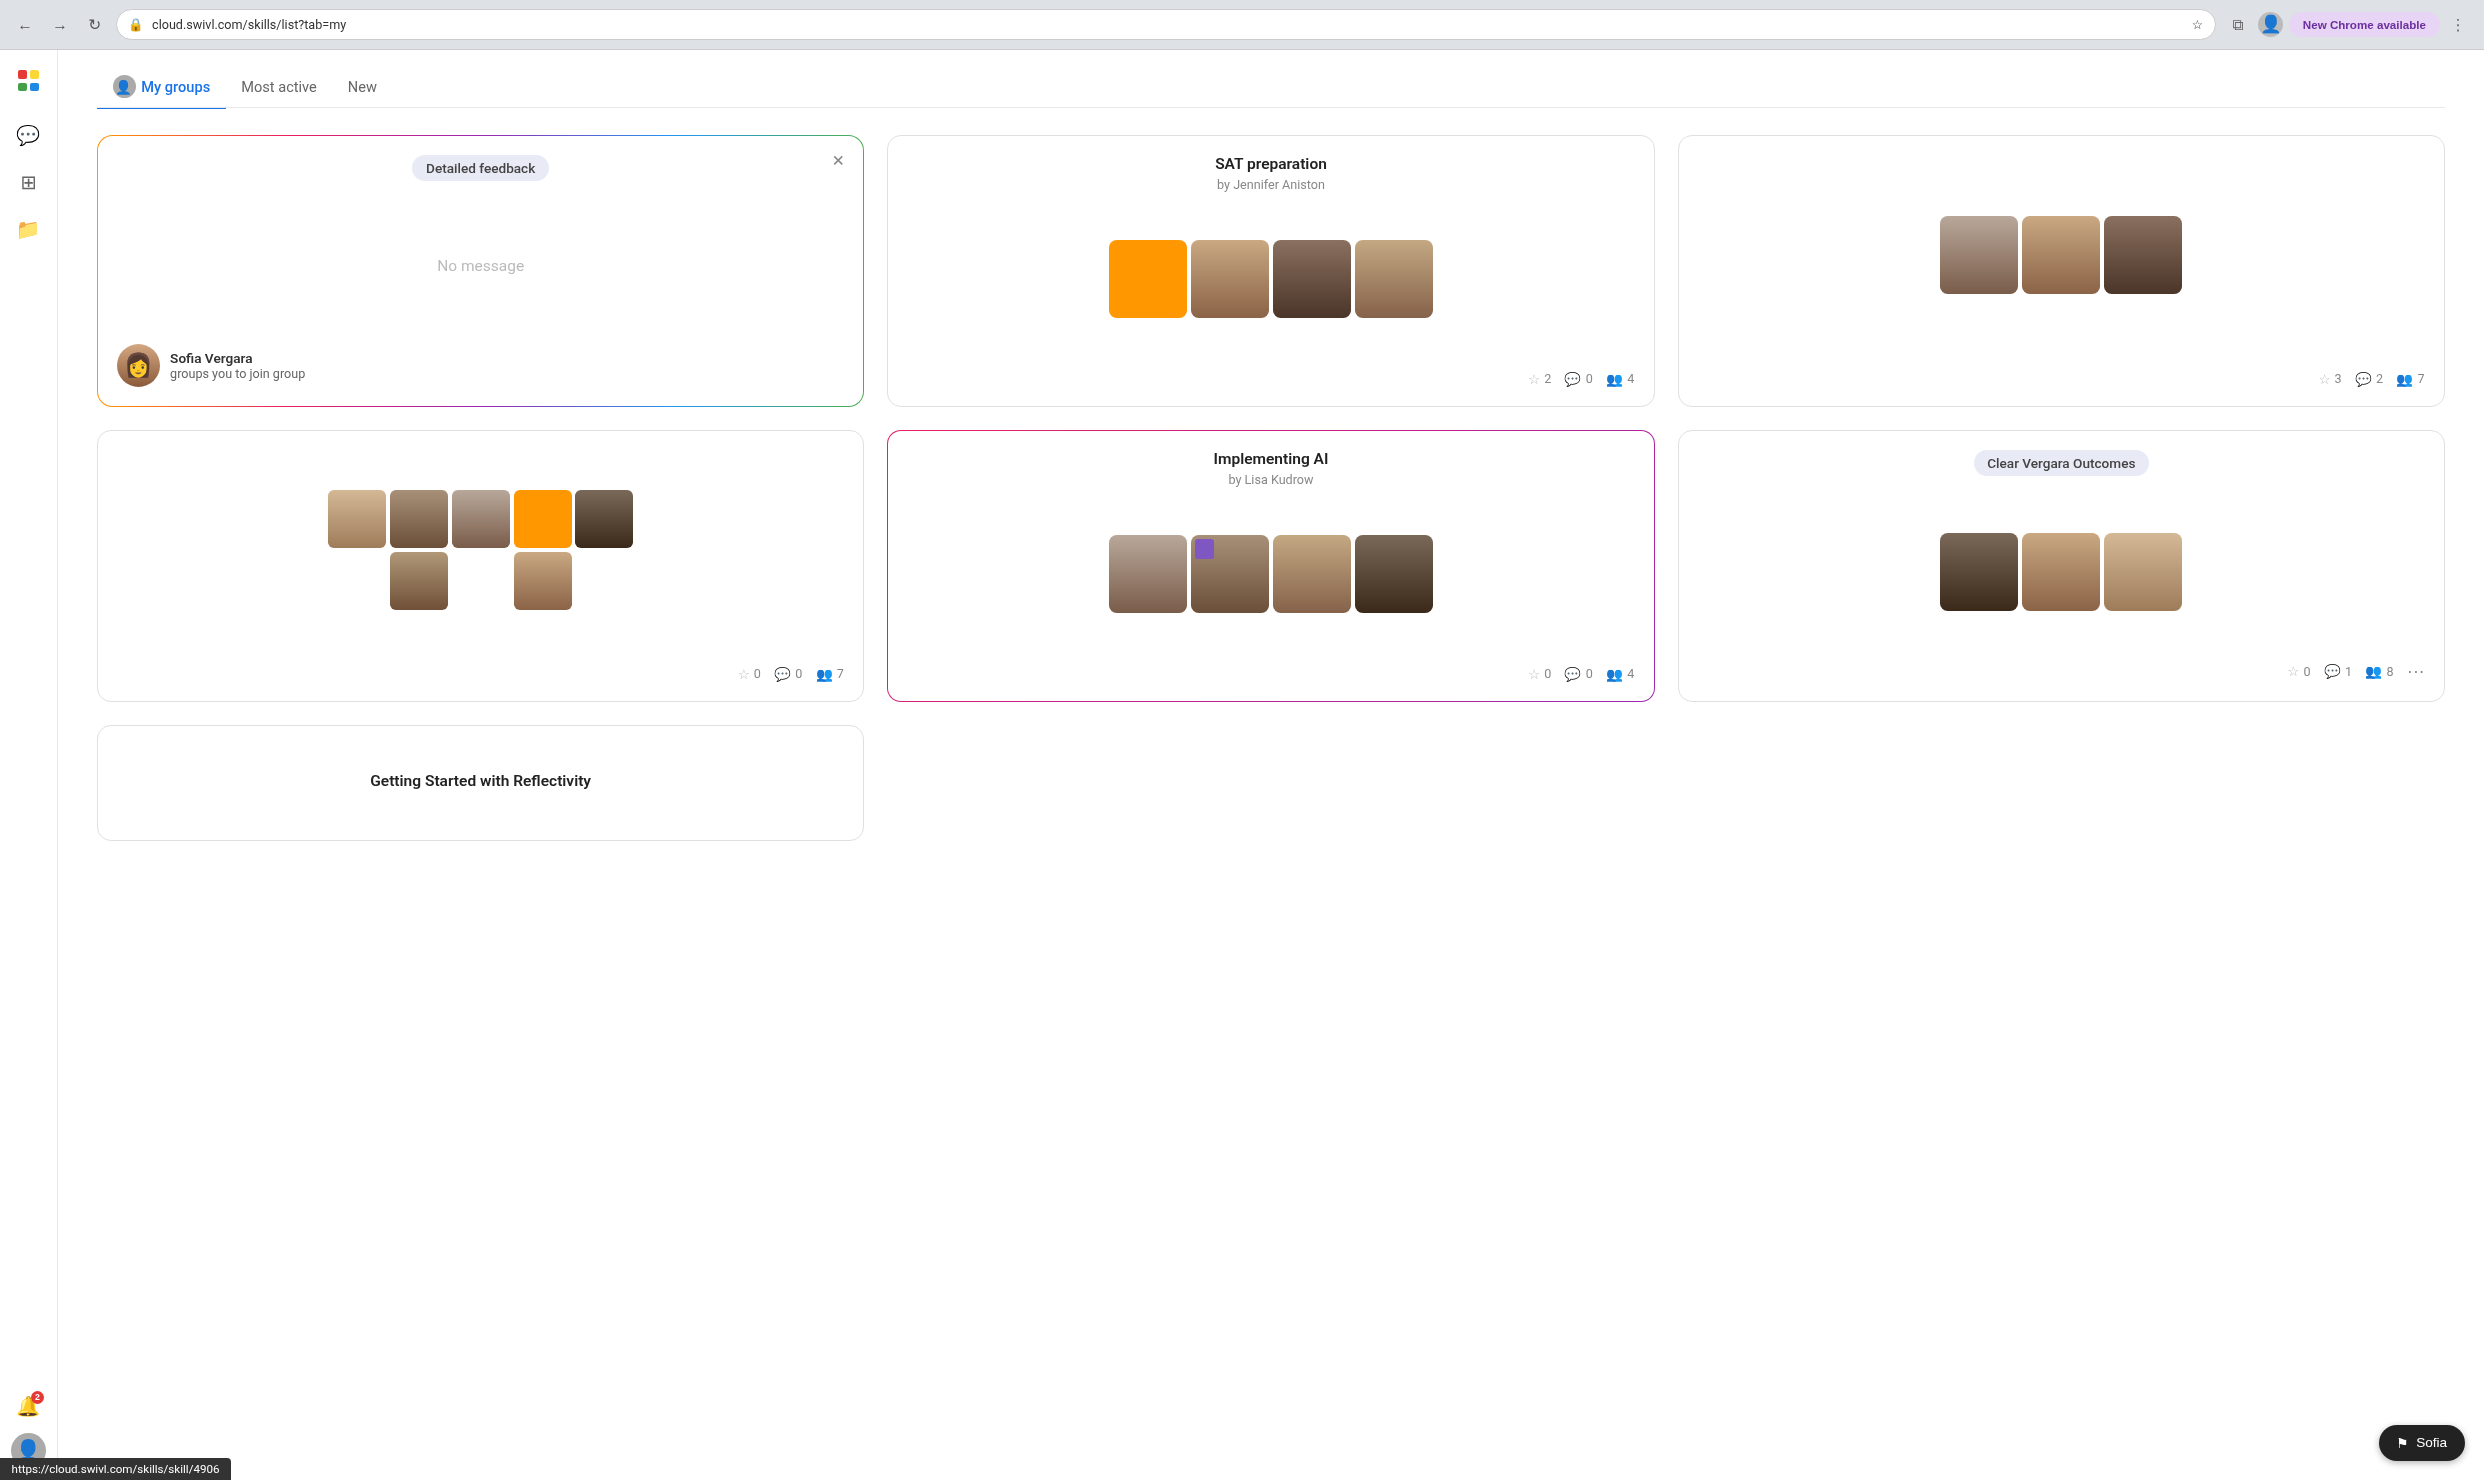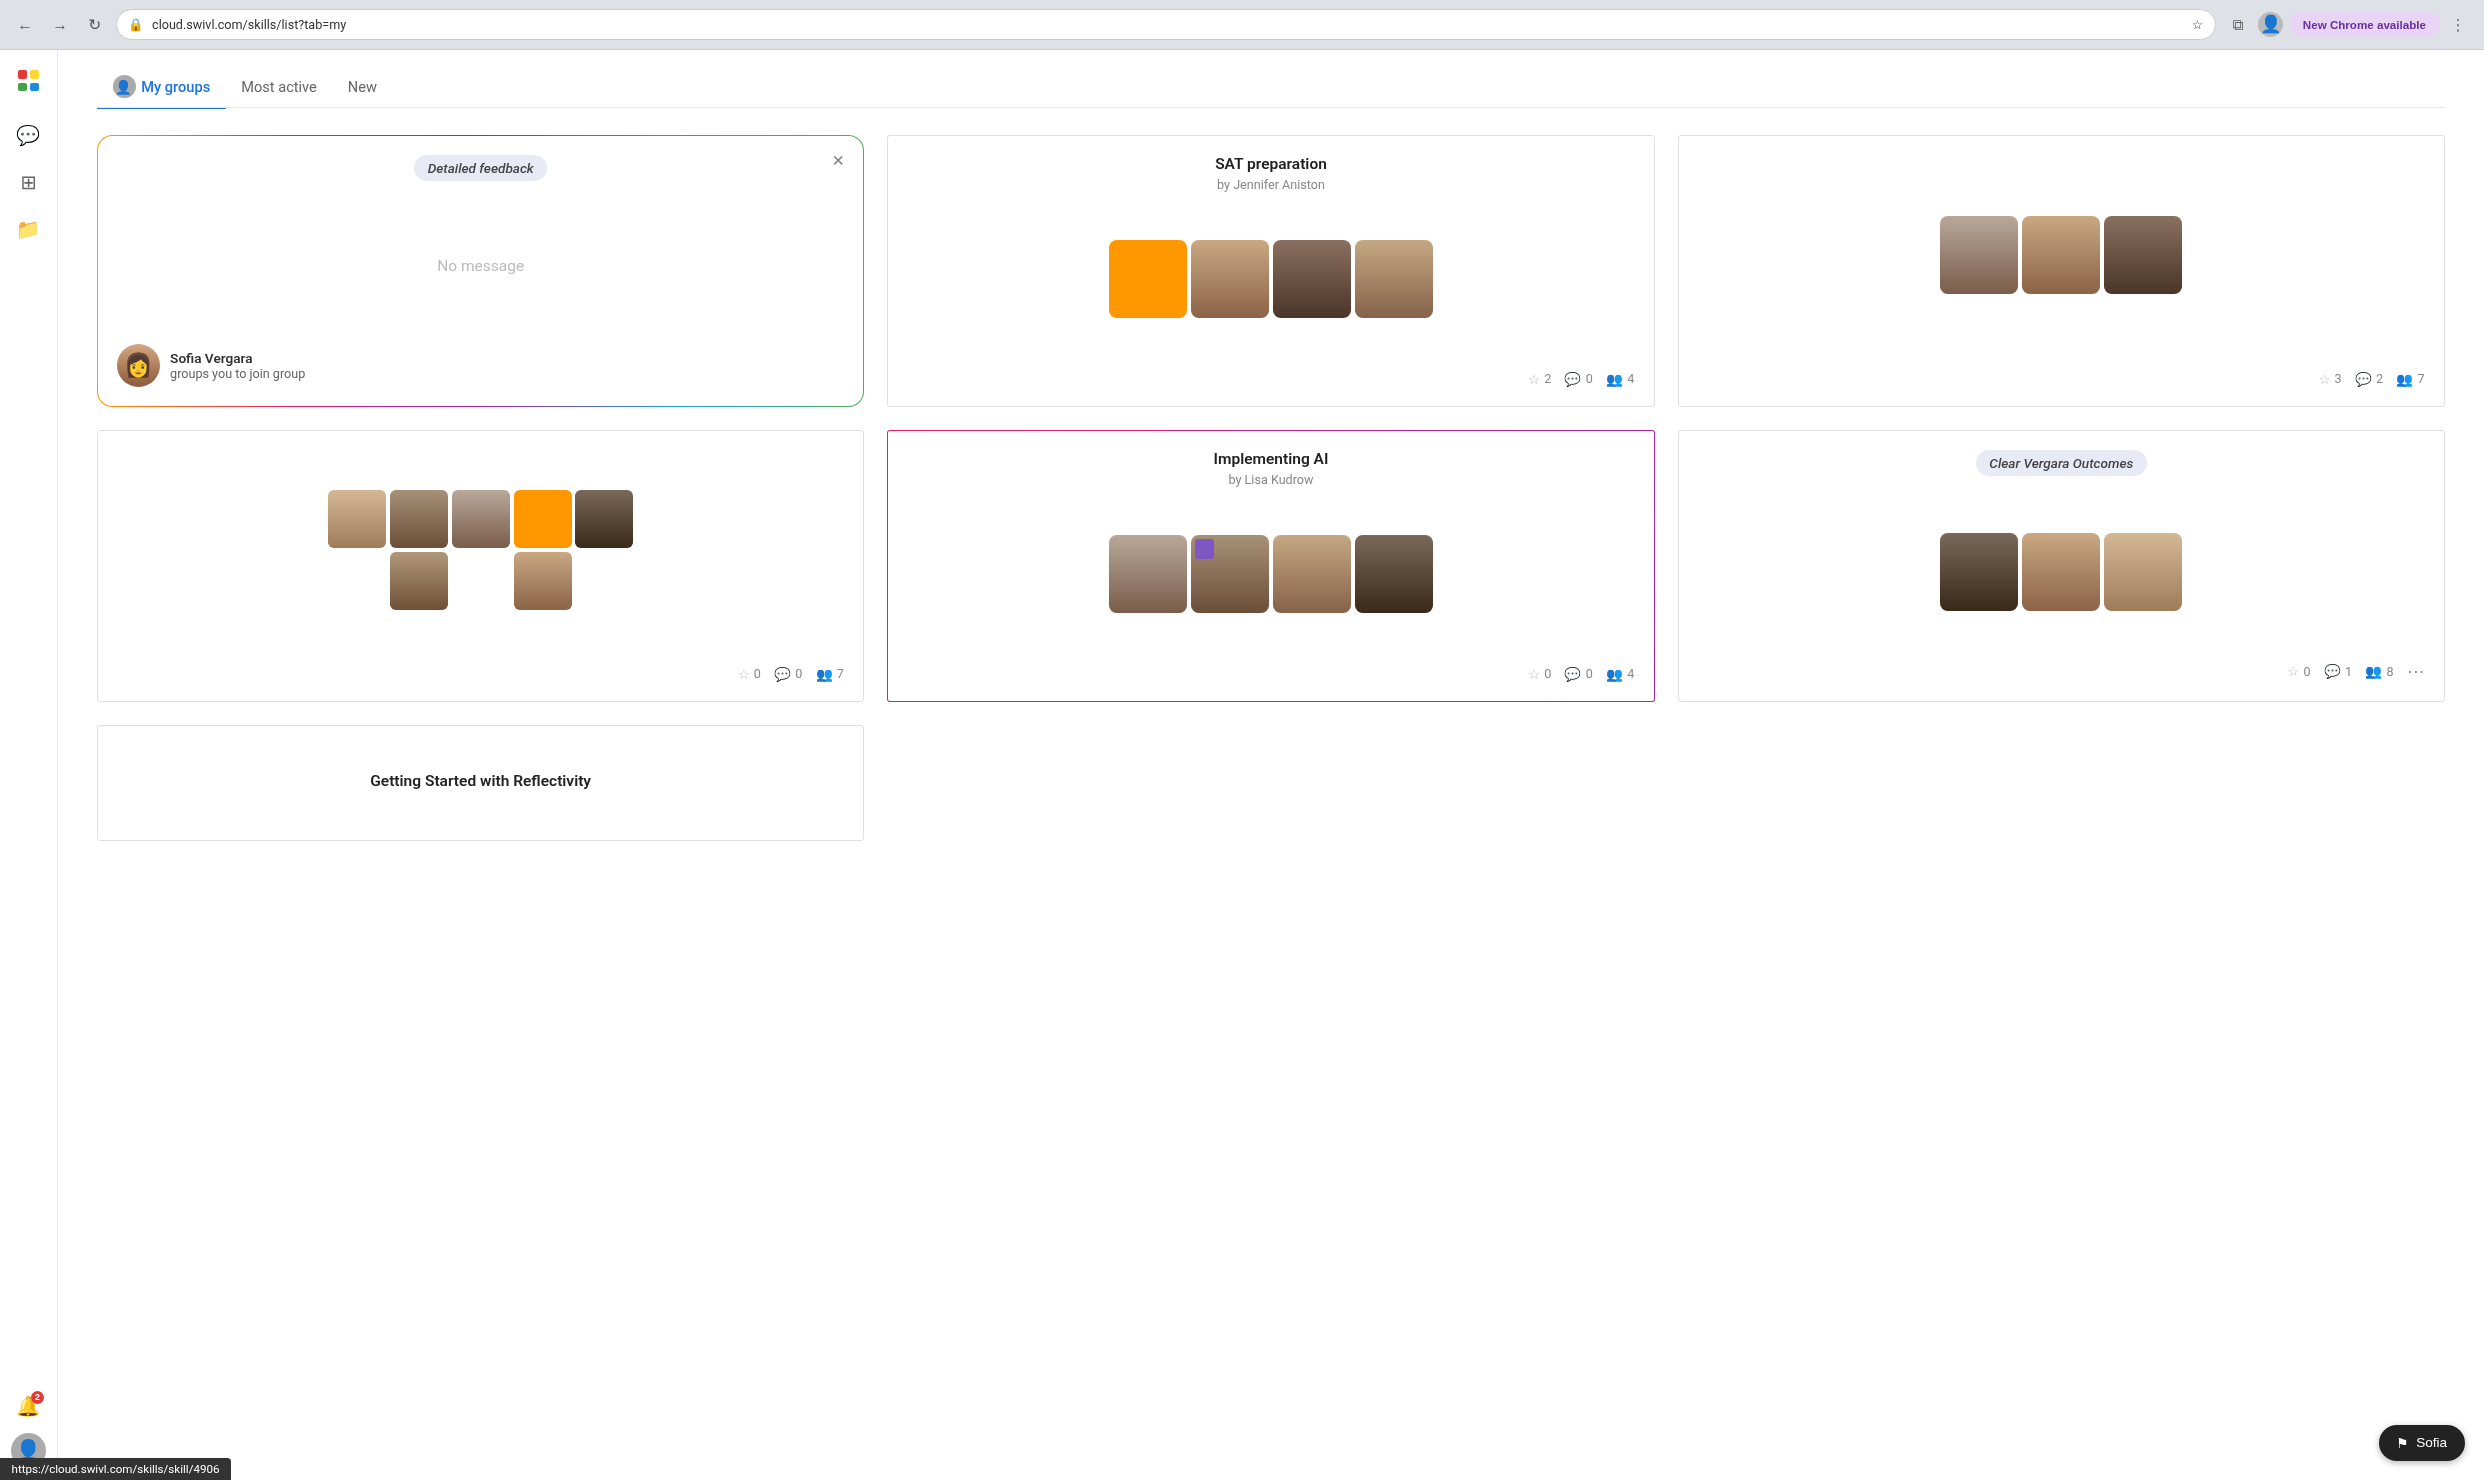--- a/index.html
+++ b/index.html
@@ -183,21 +183,21 @@
     
     .cards-grid {
       display: grid;
       grid-template-columns: repeat(3, 1fr);
       gap: 23px;
     }
 
     
     .card {
       background: white;
-      border-radius: 3px;
+      border-radius: 14px;
       border: 1.5px solid #e0e0e0;
       padding: 19.4px;
       cursor: pointer;
       transition: box-shadow 0.2s;
       position: relative;
       min-height: 272px;
       display: flex;
       flex-direction: column;
     }
     .card.highlight-rainbow {
@@ -228,21 +228,20 @@
       padding: 4.9px 13.6px;
       font-size: 13.6px;
       font-weight: 500;
       text-align: center;
       margin: 0 auto 11.6px;
     }
     .card-tag-wrapper {
       display: flex;
       justify-content: center;
       margin-bottom: 11.6px;
-      font-style: italic;
     }
 
     .card-no-message {
       color: #bbb;
       font-size: 15.5px;
       text-align: center;
       flex: 1;
       display: flex;
       align-items: center;
       justify-content: center;

